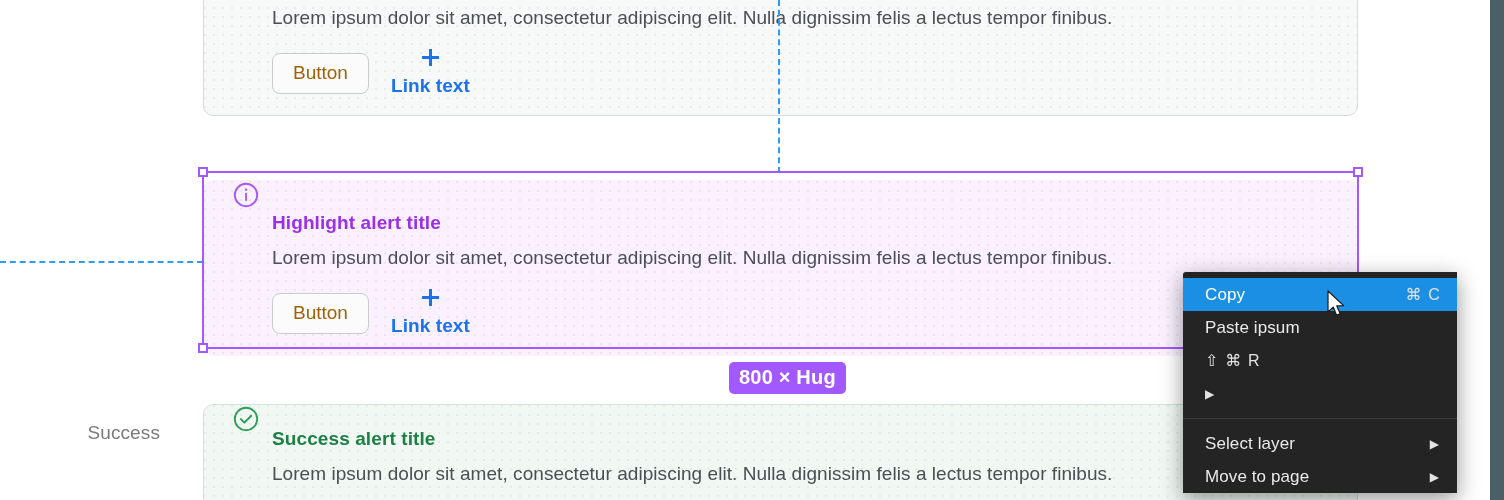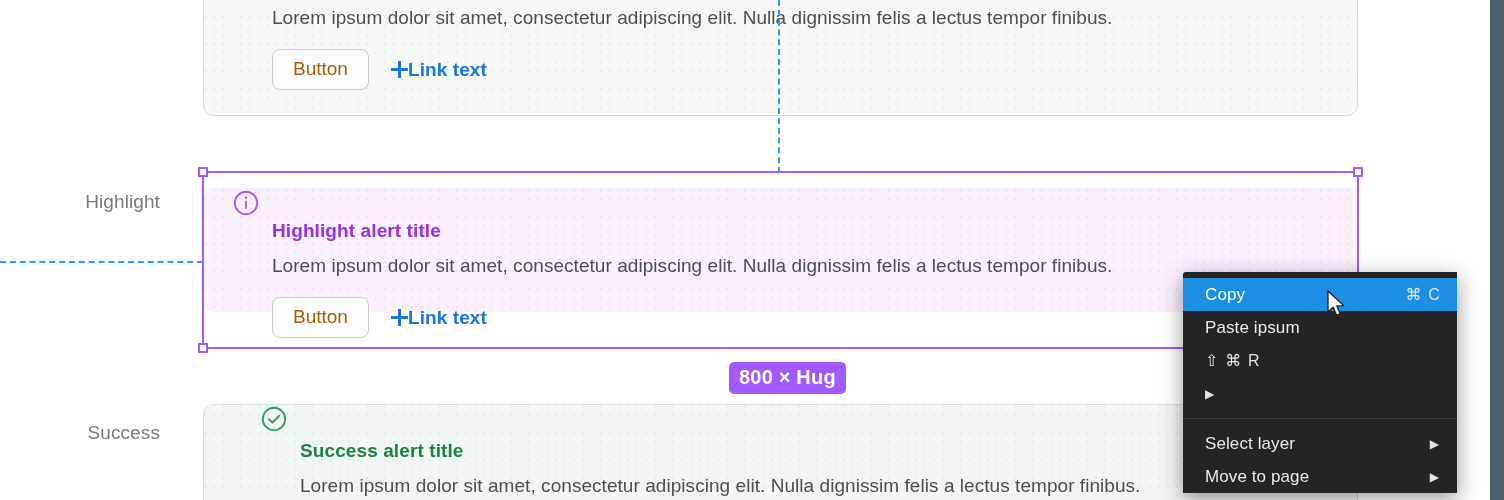--- a/index.html
+++ b/index.html
@@ -49,22 +49,22 @@
   }
   .alert-inner { position: relative; padding: 0 0 0 68px; }
 
   .alert-neutral {
     top: -120px;
     height: 236px;
     background-color: #f7f8f8;
     border: 1px solid #d8dadc;
   }
   .alert-highlight {
-    top: 188px;
-    height: 124px;
+    top: 180px;
+    height: 176px;
     background-color: #faf0fe;
     border: 1px solid transparent;
   }
   .alert-success {
     top: 404px;
     height: 150px;
     background-color: #f1f8f3;
     border: 1px solid #cfe6d7;
     border-radius: 10px 10px 0 0;
   }
@@ -104,21 +104,23 @@
     background: #fbfbfb;
     border: 1px solid #c9ccce;
     border-radius: 8px;
     padding: 9px 20px 10px 20px;
     line-height: 20px;
     cursor: pointer;
   }
   .linkwrap {
     display: flex;
     align-items: center;
+    gap: 9px;
     cursor: pointer;
+    flex-direction: column;
   }
   .plus-icon {
     width: 17px; height: 17px;
     position: relative;
     display: inline-block;
   }
   .plus-icon::before, .plus-icon::after {
     content: ""; position: absolute; background: #1a73e8;
   }
   .plus-icon::before { left: 0; top: 7px; width: 17px; height: 2.6px; }
@@ -259,21 +261,21 @@
         <button class="btn">Button</button>
         <span class="linkwrap">
           <span class="plus-icon"></span>
           <span class="link-text">Link text</span>
         </span>
       </div>
     </div>
   </div>
 
   <div class="alert alert-success">
-    <div class="alert-inner" style="padding-top:32px;margin-left:28px;">
+    <div class="alert-inner" style="padding-top:20px;">
       <span class="alert-icon">
         <svg width="28" height="28" viewBox="0 0 24 24" fill="none">
           <circle cx="12" cy="12" r="9.6" stroke="#2e9e5b" stroke-width="1.6"></circle>
           <path d="M7.6 12.1 L10.6 15.1 L16.5 9.2" stroke="#2e9e5b" stroke-width="1.7" stroke-linecap="round" stroke-linejoin="round"></path>
         </svg>
       </span>
       <div class="alert-title green">Success alert title</div>
       <div class="alert-body">Lorem ipsum dolor sit amet, consectetur adipiscing elit. Nulla dignissim felis a lectus tempor finibus.</div>
     </div>
   </div>
@@ -282,21 +284,20 @@
   <div class="guide-h"></div>
 
   <div class="sel-frame">
     <span class="sel-handle h-tl"></span>
     <span class="sel-handle h-tr"></span>
     <span class="sel-handle h-bl"></span>
     <span class="sel-handle h-br"></span>
   </div>
   <div class="size-badge">800 × Hug</div>
 
-  <div class="row-label" id="label-highlight">Highlight</div>
   <div class="row-label" id="label-success">Success</div>
 
   <div class="ctx-menu">
     <div class="ctx-item selected">
       <span class="ctx-label">Copy</span>
       <span class="ctx-shortcut">⌘ C</span>
     </div>
     <div class="ctx-item">
       <span class="ctx-label">Paste ipsum</span>
       <span class="ctx-shortcut"></span>

